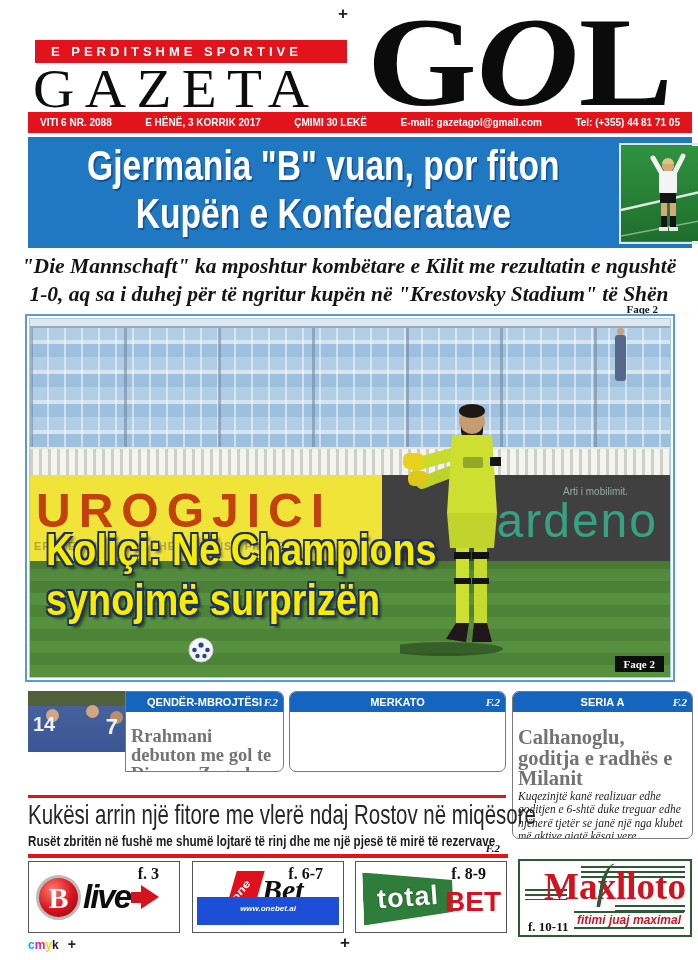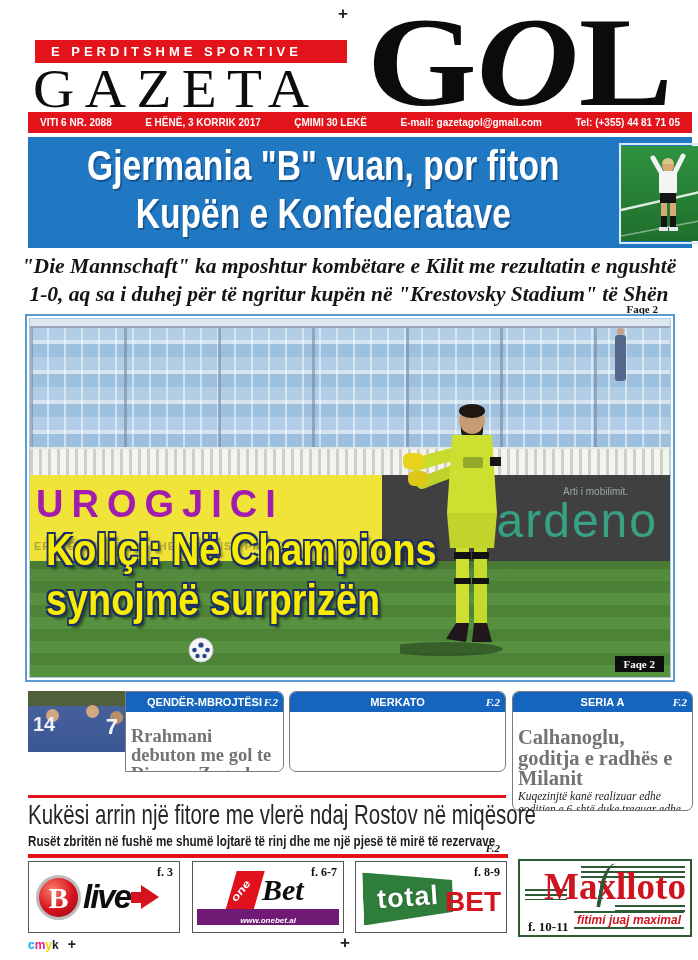--- a/index.html
+++ b/index.html
@@ -49,21 +49,21 @@
        repeating-linear-gradient(90deg, rgba(255,255,255,.5) 0 2px, rgba(0,0,0,0) 2px 17px),
        repeating-linear-gradient(0deg, #9cc0de 0 13px, #d5e4ef 13px 17px, #b2cee6 17px 30px),
        #aecde6;}
   .seats::before{content:"";position:absolute;left:0;right:0;top:0;height:7px;background:#dfe8ef;border-bottom:2px solid #98a8b8;}
   .person-standing{position:absolute;left:585px;top:16px;width:11px;height:46px;background:#55688a;border-radius:3px;}
   .person-standing::before{content:"";position:absolute;left:2px;top:-7px;width:7px;height:7px;border-radius:50%;background:#c7a184;}
   .fence{position:absolute;left:0;top:128px;right:0;height:28px;
      background:repeating-linear-gradient(90deg,#cfcfc9 0 3px,#f4f4ee 3px 9px);border-top:2px solid #e8e8e2;}
   .boards{position:absolute;left:0;top:156px;right:0;height:86px;}
   .board-yellow{position:absolute;left:0;top:0;width:352px;height:86px;background:#f0e438;}
-  .urogjici{position:absolute;left:6px;top:8px;font-size:38px;font-weight:bold;letter-spacing:8px;color:#a21caf;}
+  .urogjici{position:absolute;left:6px;top:8px;font-size:48px;font-weight:bold;letter-spacing:8px;color:#c2410c;}
   .board-sub{position:absolute;left:4px;bottom:9px;font-size:11px;font-weight:bold;color:#b1a53b;letter-spacing:1px;white-space:nowrap;}
   .board-white{position:absolute;left:352px;right:0;top:0;height:86px;background:#404040;}
   .arti{position:absolute;right:42px;top:11px;font-size:10px;color:#96ac9e;}
   .ardeno{position:absolute;right:12px;top:22px;font-size:48px;color:#37a183;letter-spacing:2px;line-height:1;}
   .grass{position:absolute;left:0;top:242px;right:0;bottom:0;
      background:
        linear-gradient(180deg, rgba(0,0,0,.08), rgba(0,0,0,0) 30%),
        repeating-linear-gradient(0deg,#579140 0 12px,#4d8337 12px 24px);}
   .gk{position:absolute;left:370px;top:82px;width:135px;height:262px;}
   .caption{position:absolute;left:16px;top:206px;}
@@ -82,51 +82,51 @@
   .col-photo .n2{position:absolute;right:7px;bottom:12px;color:#eef2f8;font-weight:bold;font-size:22px;}
   .colbox{position:absolute;background:#fff;border:1px solid #7a7a7a;border-radius:7px;overflow:hidden;box-sizing:border-box;}
   .tagbar{height:20px;background:#1565be;color:#fff;text-align:center;font-size:11px;font-weight:bold;
           line-height:20px;position:relative;}
   .tagbar .tag-ref{position:absolute;right:5px;top:0;font-family:"Liberation Serif",serif;font-style:italic;font-weight:bold;font-size:11px;}
   .col-head{padding:15px 5px 0;font-family:"Liberation Serif",serif;font-weight:bold;color:#737373;}
   .col1{left:125px;top:691px;width:159px;height:81px;border-top-left-radius:0;border-bottom-left-radius:0;}
   .col1 .col-head{font-size:18.5px;line-height:1.03;}
   .col2{left:289px;top:691px;width:217px;height:81px;}
   .col2 .col-head{font-size:17.5px;line-height:1.07;letter-spacing:-0.2px;}
-  .col3{left:512px;top:691px;width:181px;height:120px;}
+  .col3{left:512px;top:691px;width:181px;height:148px;}
   .col3 .col-head{font-size:20.5px;line-height:1.0;}
   .col-body{padding:1px 5px;font-family:"Liberation Serif",serif;font-style:italic;font-size:11.5px;line-height:1.18;color:#1d1d1d;}
 
   
   .rule{position:absolute;background:#e3131b;}
   .rule1{left:28px;top:795px;width:478px;height:3px;}
   .rule2{left:28px;top:854px;width:480px;height:4px;}
   .story-head{position:absolute;left:28px;top:799px;width:664px;font-size:28px;color:#262626;
               white-space:nowrap;transform:scaleX(.73);transform-origin:left;}
   .story-sub{position:absolute;left:28px;top:832px;width:664px;font-size:15.5px;font-weight:bold;color:#1c1c1c;
              white-space:nowrap;transform:scaleX(.75);transform-origin:left;}
   .story-ref{position:absolute;left:454px;top:842px;width:46px;text-align:right;
              font-family:"Liberation Serif",serif;font-weight:bold;font-style:italic;font-size:11px;}
 
   
   .ad{position:absolute;background:#fff;border:1px solid #555;box-sizing:border-box;}
-  .ad-ref{position:absolute;top:3px;right:6px;font-family:"Liberation Serif",serif;font-weight:bold;font-size:12px;color:#111;}
+  .ad-ref{position:absolute;top:3px;right:20px;font-family:"Liberation Serif",serif;font-weight:bold;font-size:16px;color:#111;}
   .ad1{left:28px;top:861px;width:152px;height:72px;}
   .blive{display:flex;align-items:center;height:100%;padding-left:7px;}
   .b-circle{width:45px;height:45px;border-radius:50%;flex:none;border:3px solid #bcbcbc;box-sizing:border-box;
     background:radial-gradient(circle at 35% 30%, #ff7a6a, #d5121e 55%, #8f0a12);
     color:#fff;font-family:"Liberation Serif",serif;font-weight:bold;font-size:30px;text-align:center;line-height:39px;}
   .live{font-weight:bold;font-style:italic;font-size:33px;letter-spacing:-2px;color:#0d0d0d;margin-left:2px;}
   .arrow-shaft{width:10px;height:11px;background:#d5121e;margin-left:1px;}
   .arrow-head{width:0;height:0;border-top:12px solid transparent;border-bottom:12px solid transparent;border-left:18px solid #d5121e;}
   .ad2{left:192px;top:861px;width:152px;height:72px;}
   .one-shape{position:absolute;left:38px;top:9px;width:28px;height:40px;background:#e0101c;transform:skewX(-16deg);}
   .one-text{position:absolute;left:-1px;top:13px;color:#fff;font-weight:bold;font-style:italic;font-size:12px;transform:rotate(-62deg);}
   .bet2{position:absolute;left:69px;top:11px;font-family:"Liberation Serif",serif;font-weight:bold;font-style:italic;font-size:30px;color:#0d0d0d;}
-  .ribbon{position:absolute;left:4px;right:4px;bottom:7px;height:16px;background:#701a75;text-align:center;}
+  .ribbon{position:absolute;left:4px;right:4px;bottom:7px;height:28px;background:#1d4ed8;text-align:center;}
   .ribbon span{color:#fff;font-style:italic;font-weight:bold;font-size:8px;line-height:12px;}
   .ad3{left:355px;top:861px;width:152px;height:72px;}
   .total-shape{position:absolute;left:7px;top:9px;width:90px;height:53px;background:#2f7d3a;
     clip-path:polygon(0 0,100% 20%,100% 80%,0 100%);display:flex;align-items:center;justify-content:center;transform:rotate(-2deg);}
   .total-text{color:#fff;font-weight:bold;font-size:27px;letter-spacing:1px;text-shadow:0 0 2px #1d4f24;transform:rotate(-2deg);}
   .bet3{position:absolute;right:5px;top:24px;font-weight:bold;font-size:28px;color:#d5121e;}
   .ad4{left:518px;top:859px;width:174px;height:78px;border:2px solid #2d5a35;}
   .stripes-a{position:absolute;right:5px;top:5px;width:104px;height:15px;
     background:repeating-linear-gradient(180deg,#2d5a35 0 2px,rgba(0,0,0,0) 2px 5px);}
   .stripes-b{position:absolute;left:5px;top:28px;width:42px;height:11px;

